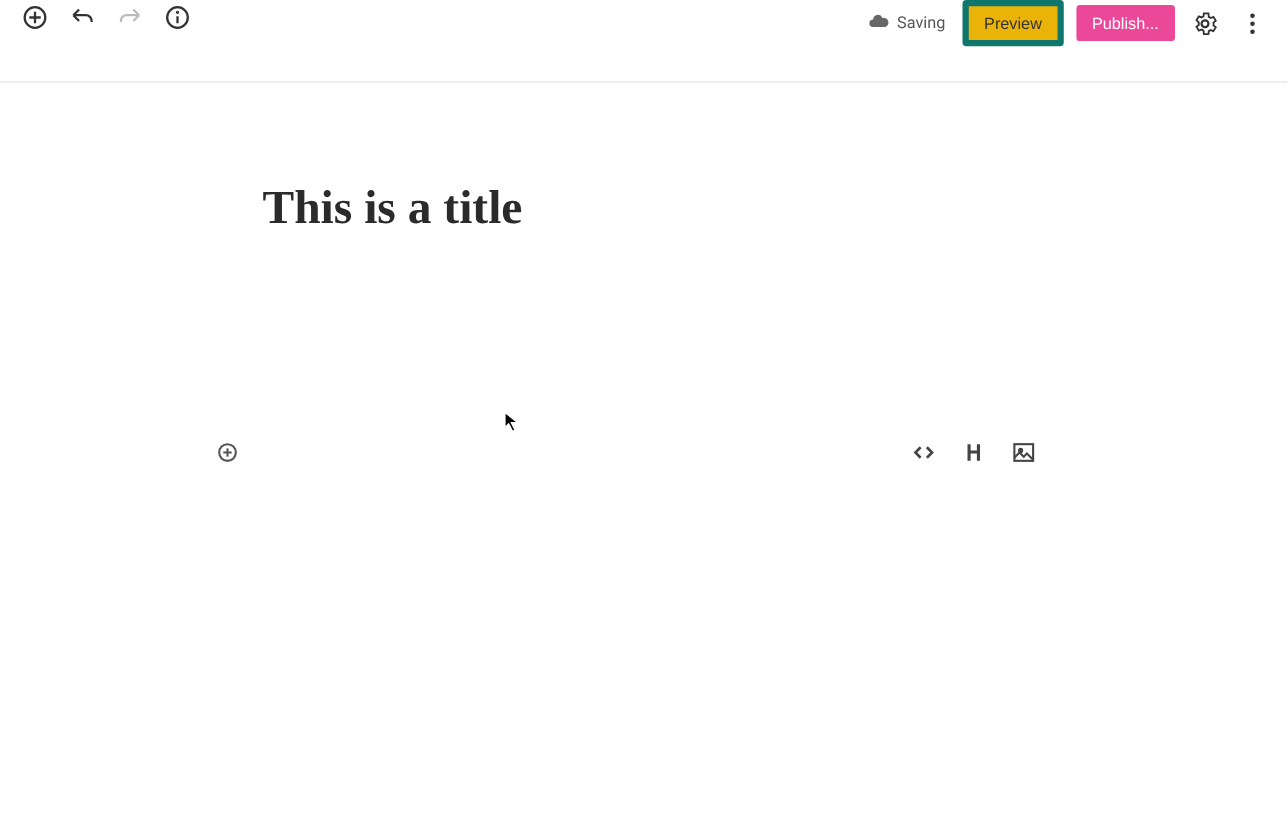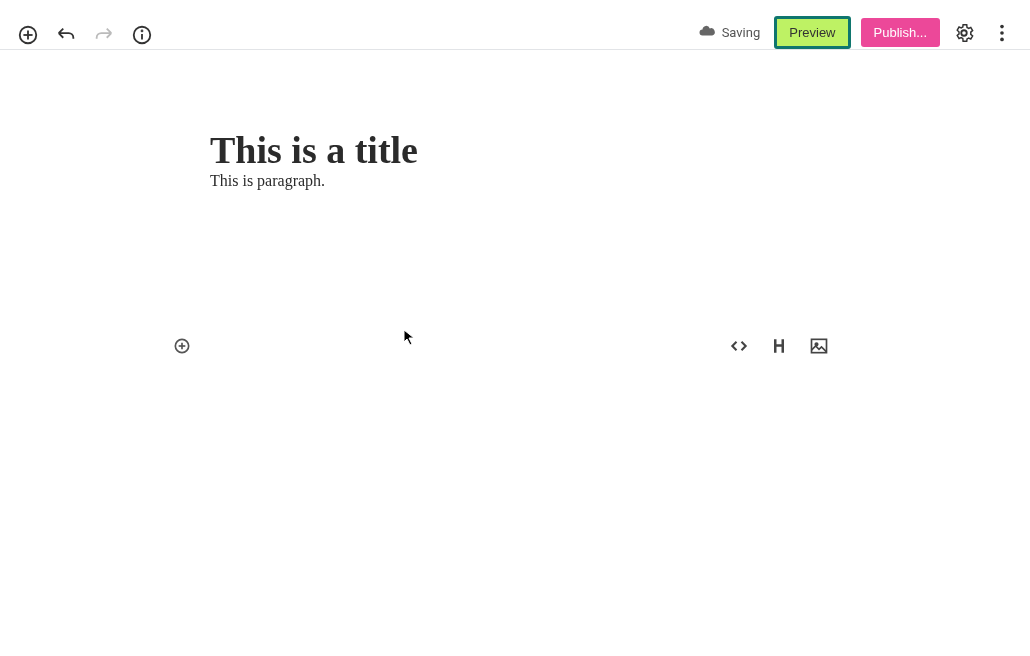--- a/index.html
+++ b/index.html
@@ -9,23 +9,23 @@
     }
     body {
       font-family: -apple-system, BlinkMacSystemFont, "Segoe UI", Roboto, sans-serif;
       background: #fff;
       width: 1030px;
       height: 656px;
       overflow: hidden;
     }
     .toolbar {
       display: flex;
-      align-items: flex-end;
+      align-items: flex-start;
       justify-content: space-between;
-      height: 50px;
+      height: 66px;
       padding: 0 14px;
       border-bottom: 1px solid #e2e4e7;
     }
     .toolbar-left {
       display: flex;
       align-items: center;
       gap: 10px;
     }
     .toolbar-right {
       display: flex;
@@ -64,22 +64,22 @@
       fill: #666;
     }
     .btn {
       padding: 6px 12px;
       font-size: 13px;
       border-radius: 3px;
       cursor: pointer;
       border: 1px solid transparent;
     }
     .btn-preview {
-      background: #bef264;
-      border: 3px solid #0f766e;
+      background: #eab308;
+      border: 5px solid #0f766e;
       color: #333;
     }
     .btn-publish {
       background: #ec4899;
       color: #fff;
       cursor: default;
     }
     .content-area {
       padding-top: 78px;
       padding-left: 210px;
@@ -202,21 +202,20 @@
         <circle cx="12" cy="5" r="2"></circle>
         <circle cx="12" cy="12" r="2"></circle>
         <circle cx="12" cy="19" r="2"></circle>
       </svg>
     </div>
   </div>
 </div>
 
 <div class="content-area">
   <h1 class="post-title" contenteditable="true" style="">This is a title</h1>
-  <p class="post-paragraph" contenteditable="true" style="">This is paragraph.</p>
 
   <div class="block-toolbar">
     <div class="block-add">
       <svg viewBox="0 0 24 24" fill="none" stroke="currentColor" stroke-width="2">
         <circle cx="12" cy="12" r="8"></circle>
         <line x1="12" y1="8" x2="12" y2="16"></line>
         <line x1="8" y1="12" x2="16" y2="12"></line>
       </svg>
     </div>
     <div class="block-types">

